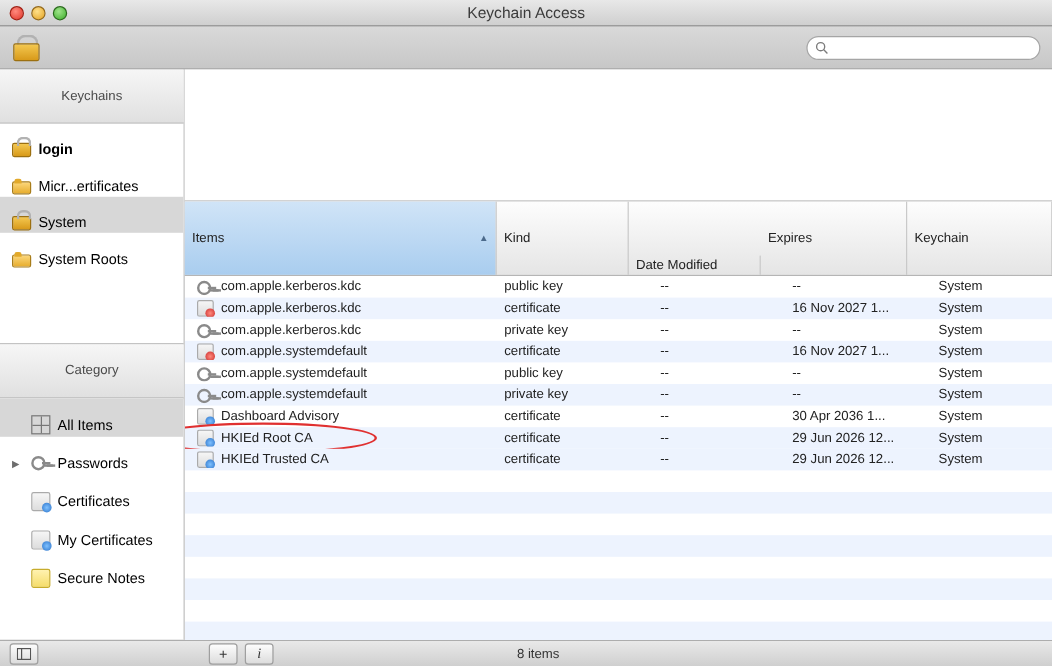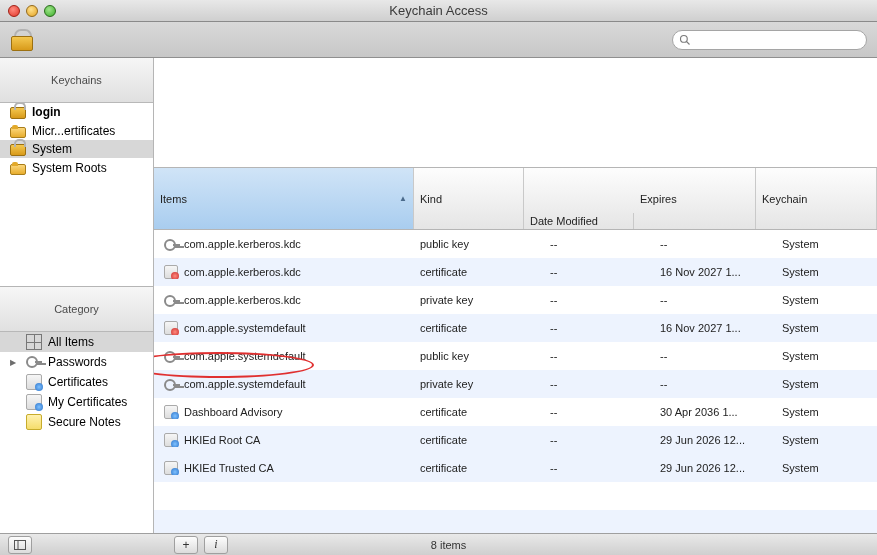--- a/index.html
+++ b/index.html
@@ -72,21 +72,21 @@
   }
   .side-head {
     text-align:center; font-size:11px; color:#4a4a4a;
     background: linear-gradient(#f6f6f6,#e0e0e0);
     border-bottom:1px solid #b8b8b8; padding:16px 0;
   }
   .side-list { flex:1; overflow:auto; font-size:12px; }
   .side-list.scroll { border-bottom:1px solid #b5b5b5; height: 184px; flex: 0 0 184px; }
   .side-item {
     display:flex; align-items:center; gap:6px;
-    padding:2px 8px 2px 10px; cursor:default;
+    padding:14px 8px 2px 10px; cursor:default;
   }
   .side-item.selected { background:#d7d7d7; }
   .side-bold { font-weight:bold; }
   .side-list .tri { margin-right:2px; font-size:8px; color:#6d6d6d; display:inline-block; width:8px;}
   .ic { width:16px; height:16px; display:inline-block; position:relative; }
 
   
   .ic-login { background:linear-gradient(#f4c850,#d89a1a); border:1px solid #9c7011; border-radius:2px; height:12px; margin-top:2px;}
   .ic-login::before{content:"";position:absolute;top:-6px;left:3px;width:8px;height:6px;border:2px solid #b2b2b2;border-bottom:none;border-radius:5px 5px 0 0;}
   .ic-folder { background:linear-gradient(#fcd77b,#e7ad2e); border:1px solid #a87d1a; border-radius:2px; height:11px; margin-top:4px;}
@@ -113,21 +113,21 @@
   .thead .col {
     padding:2px 6px; border-right:1px solid #c9c9c9; display:flex; align-items:center; gap:4px;
     cursor:default;
   }
   .col-name{width:260px;} .col-kind{width:110px;} .col-date{width:110px;margin-top:45px;}
   .col-exp{width:122px;} .col-kc{flex:1;}
   .sorted{ background:linear-gradient(#d0e4f7,#a9cdef); }
   .sorted .sort-tri{ font-size:8px; margin-left:auto; color:#4b6a8b;}
 
   .tbody { flex:1; font-size:11px; color:#222; overflow:auto; position:relative; }
-  .row { display:flex; align-items:center; height:28px; position:relative; }
+  .row { display:flex; align-items:center; height:18px; position:relative; }
   .row:nth-child(even){ background:#edf3fe; }
   .row .cell { padding:0 6px; overflow:hidden; white-space:nowrap; text-overflow:ellipsis; }
   .row .cell.name{width:260px; display:flex; align-items:center; gap:6px; padding-left:10px;}
   .row .cell.kind{width:130px;} .row .cell.date{width:110px;}
   .row .cell.exp{width:122px;} .row .cell.kc{flex:1;}
   .row .ic{width:14px;height:14px;flex:0 0 14px;}
   .annot {
     position:absolute; border:2px solid #e03030; border-radius:50%;
     width:190px; height:26px; pointer-events:none;
   }

